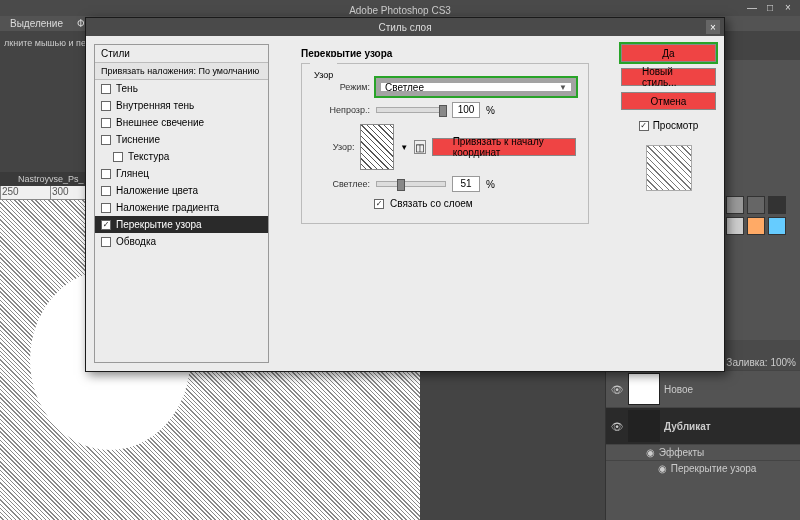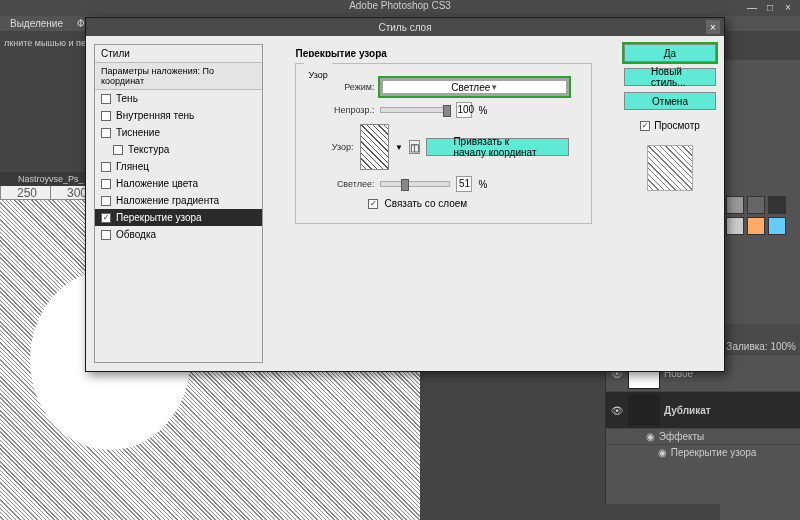--- a/index.html
+++ b/index.html
@@ -1,30 +1,30 @@
 <!DOCTYPE html>
 <html><head>
 <meta charset="utf-8">
 <style>
 *{box-sizing:border-box;margin:0;padding:0;font-family:Tahoma,sans-serif;font-size:10px}
 body{background:#444;width:800px;height:520px;overflow:hidden;position:relative}
-.app-bar{background:#4a4a4a;color:#ccc;height:16px;display:flex;align-items:flex-start;justify-content:center;position:relative}
+.app-bar{background:#4a4a4a;color:#ccc;height:16px;display:flex;align-items:flex-end;justify-content:center;position:relative}
 .app-bar .title{font-size:10px}
 .app-bar .wincontrols{position:absolute;right:4px;top:1px;display:flex;gap:2px}
 .app-bar .wincontrols span{width:16px;height:12px;display:flex;align-items:center;justify-content:center;color:#ddd;cursor:pointer}
 .menu-bar{background:#535353;color:#ddd;height:15px;display:flex;align-items:center;padding-left:10px;gap:14px}
 .doc-tab{position:absolute;left:0;top:172px;background:#3a3a3a;color:#ccc;padding:2px 18px;font-size:9px}
 .ruler-h{position:absolute;left:0;top:186px;height:14px;width:420px;background:#f0f0f0;border-bottom:1px solid #888;display:flex}
-.ruler-h span{width:50px;font-size:12px;color:#555;border-left:1px solid #888;padding-left:16px}
+.ruler-h span{width:50px;font-size:10px;color:#555;border-left:1px solid #888;padding-left:1px}
 .ear{position:absolute;left:0;top:200px;width:420px;bottom:0;background:repeating-linear-gradient(45deg,#fff 0 2px,#888 2px 3px)}
 .ear::after{content:'';position:absolute;left:30px;top:70px;width:160px;height:180px;background:#fff;border-radius:50% 40% 50% 50%}
 .right-panels{position:absolute;right:0;top:60px;width:80px;bottom:0;background:#535353}
 .swatch-row{display:flex;gap:3px;padding:6px;flex-wrap:wrap}
 .swatch{width:18px;height:18px;border:1px solid #333}
-.layers{position:absolute;right:0;bottom:16px;width:195px;height:180px;background:#535353;border-left:1px solid #333;color:#ccc}
+.layers{position:absolute;right:0;bottom:0;width:195px;height:180px;background:#535353;border-left:1px solid #333;color:#ccc}
 .layers-hdr{display:flex;justify-content:space-between;padding:2px 4px;font-size:9px;background:#4a4a4a}
 .layers-row{display:flex;align-items:center;gap:4px;padding:2px 4px;border-top:1px solid #444}
 .layers-row.sel{background:#2a2a2a}
 .layer-thumb{width:32px;height:32px;background:#fff;border:1px solid #222}
 .eye{width:14px;text-align:center}
 .panel-tab{position:absolute;right:4px;top:78px;background:#5a5a5a;color:#ccc;padding:1px 6px;font-size:9px;border:1px solid #333}
 .hint{position:absolute;left:4px;top:38px;color:#ccc;font-size:9px}
 
 
 .dialog{position:absolute;left:85px;top:17px;width:640px;height:355px;background:#ececec;border:1px solid #1a1a1a;box-shadow:3px 3px 10px rgba(0,0,0,.5);display:flex;flex-direction:column}
@@ -35,30 +35,30 @@
 .styles-hdr{padding:3px 6px;border-bottom:1px solid #bbb}
 .styles-sub{padding:3px 6px;background:#e4e4e4;border-bottom:1px solid #bbb;font-size:9px}
 .style-item{padding:3px 6px;display:flex;align-items:center;gap:5px;cursor:pointer}
 .style-item.indent{padding-left:18px}
 .style-item.active{background:#2a2a2a;color:#fff}
 .chk{width:10px;height:10px;border:1px solid #666;background:#fff;display:inline-flex;align-items:center;justify-content:center;font-size:8px;color:#222}
 .mid-col{flex:1;padding:4px 8px}
 .group-title{font-weight:bold;margin-bottom:4px}
 .fieldset{border:1px solid #bbb;padding:8px 10px;position:relative}
 .fieldset .legend{position:absolute;top:-7px;left:8px;background:#ececec;padding:13px 4px;font-size:9px}
-.row{display:flex;align-items:center;gap:6px;margin:6px 12px}
+.row{display:flex;align-items:center;gap:6px;margin:6px 2px}
 .row label{width:56px;text-align:right;font-size:9px;color:#333}
-.select{flex:1;height:18px;border:3px solid #a3a3a3;background:#fff;padding:1px 4px;display:flex;align-items:center;justify-content:center;outline:2px solid #28a428}
+.select{flex:1;height:18px;border:5px solid #a3a3a3;background:#fff;padding:1px 4px;display:flex;align-items:center;justify-content:space-between;outline:2px solid #28a428}
 .select .arrow{font-size:8px;color:#555}
 .slider{width:70px;height:6px;background:#ddd;border:1px solid #aaa;position:relative}
 .slider .thumb{position:absolute;top:-3px;width:8px;height:12px;background:#888;border:1px solid #555}
-.numbox{width:16px;height:16px;border:1px solid #999;background:#fff;text-align:center;line-height:14px}
+.numbox{width:28px;height:16px;border:1px solid #999;background:#fff;text-align:center;line-height:14px}
 .pattern-preview{width:46px;height:46px;border:1px solid #888;background:repeating-linear-gradient(45deg,#fff 0 3px,#555 3px 4px)}
 .smallbtn{width:14px;height:14px;border:1px solid #888;background:#eee;display:flex;align-items:center;justify-content:center;cursor:pointer}
-.btn{height:18px;border:1px solid #888;background:#5eead4;padding:0 26px;display:flex;align-items:center;justify-content:center;cursor:pointer}
+.btn{height:18px;border:1px solid #888;background:#ef4444;padding:0 20px;display:flex;align-items:center;justify-content:center;cursor:pointer}
 .right-col{width:95px;display:flex;flex-direction:column;gap:6px;align-items:stretch}
 .right-col .btn.primary{outline:2px solid #28a428}
 .preview-chk{display:flex;align-items:center;gap:4px;margin-top:4px;justify-content:center}
 .pattern-big{width:46px;height:46px;border:1px solid #aaa;margin:8px auto;background:repeating-linear-gradient(45deg,#fff 0 3px,#777 3px 4px)}
 .red-box{position:absolute;right:6px;top:106px;width:62px;height:62px;border:1px solid #c22;background:#fff}
 </style>
 </head>
 <body>
 
 <div class="app-bar">
@@ -127,29 +127,33 @@
 </div>
 
 <div class="dialog">
   <div class="dialog-title">
     <span>Стиль слоя</span>
     <span class="x">×</span>
   </div>
   <div class="dialog-body">
     <div class="styles-col">
       <div class="styles-hdr">Стили</div>
-      <div class="styles-sub">Параметры наложения: По координат</div>
+      <div class="styles-sub">Привязать наложения: По умолчанию</div>
       <div id="style-items">
           <div class="style-item">
             <span class="chk"></span>
             <span>Тень</span>
           </div>
           <div class="style-item">
             <span class="chk"></span>
             <span>Внутренняя тень</span>
+          </div>
+          <div class="style-item">
+            <span class="chk"></span>
+            <span>Внешнее свечение</span>
           </div>
           <div class="style-item">
             <span class="chk"></span>
             <span>Тиснение</span>
           </div>
           <div class="style-item indent">
             <span class="chk"></span>
             <span>Текстура</span>
           </div>
           <div class="style-item">

